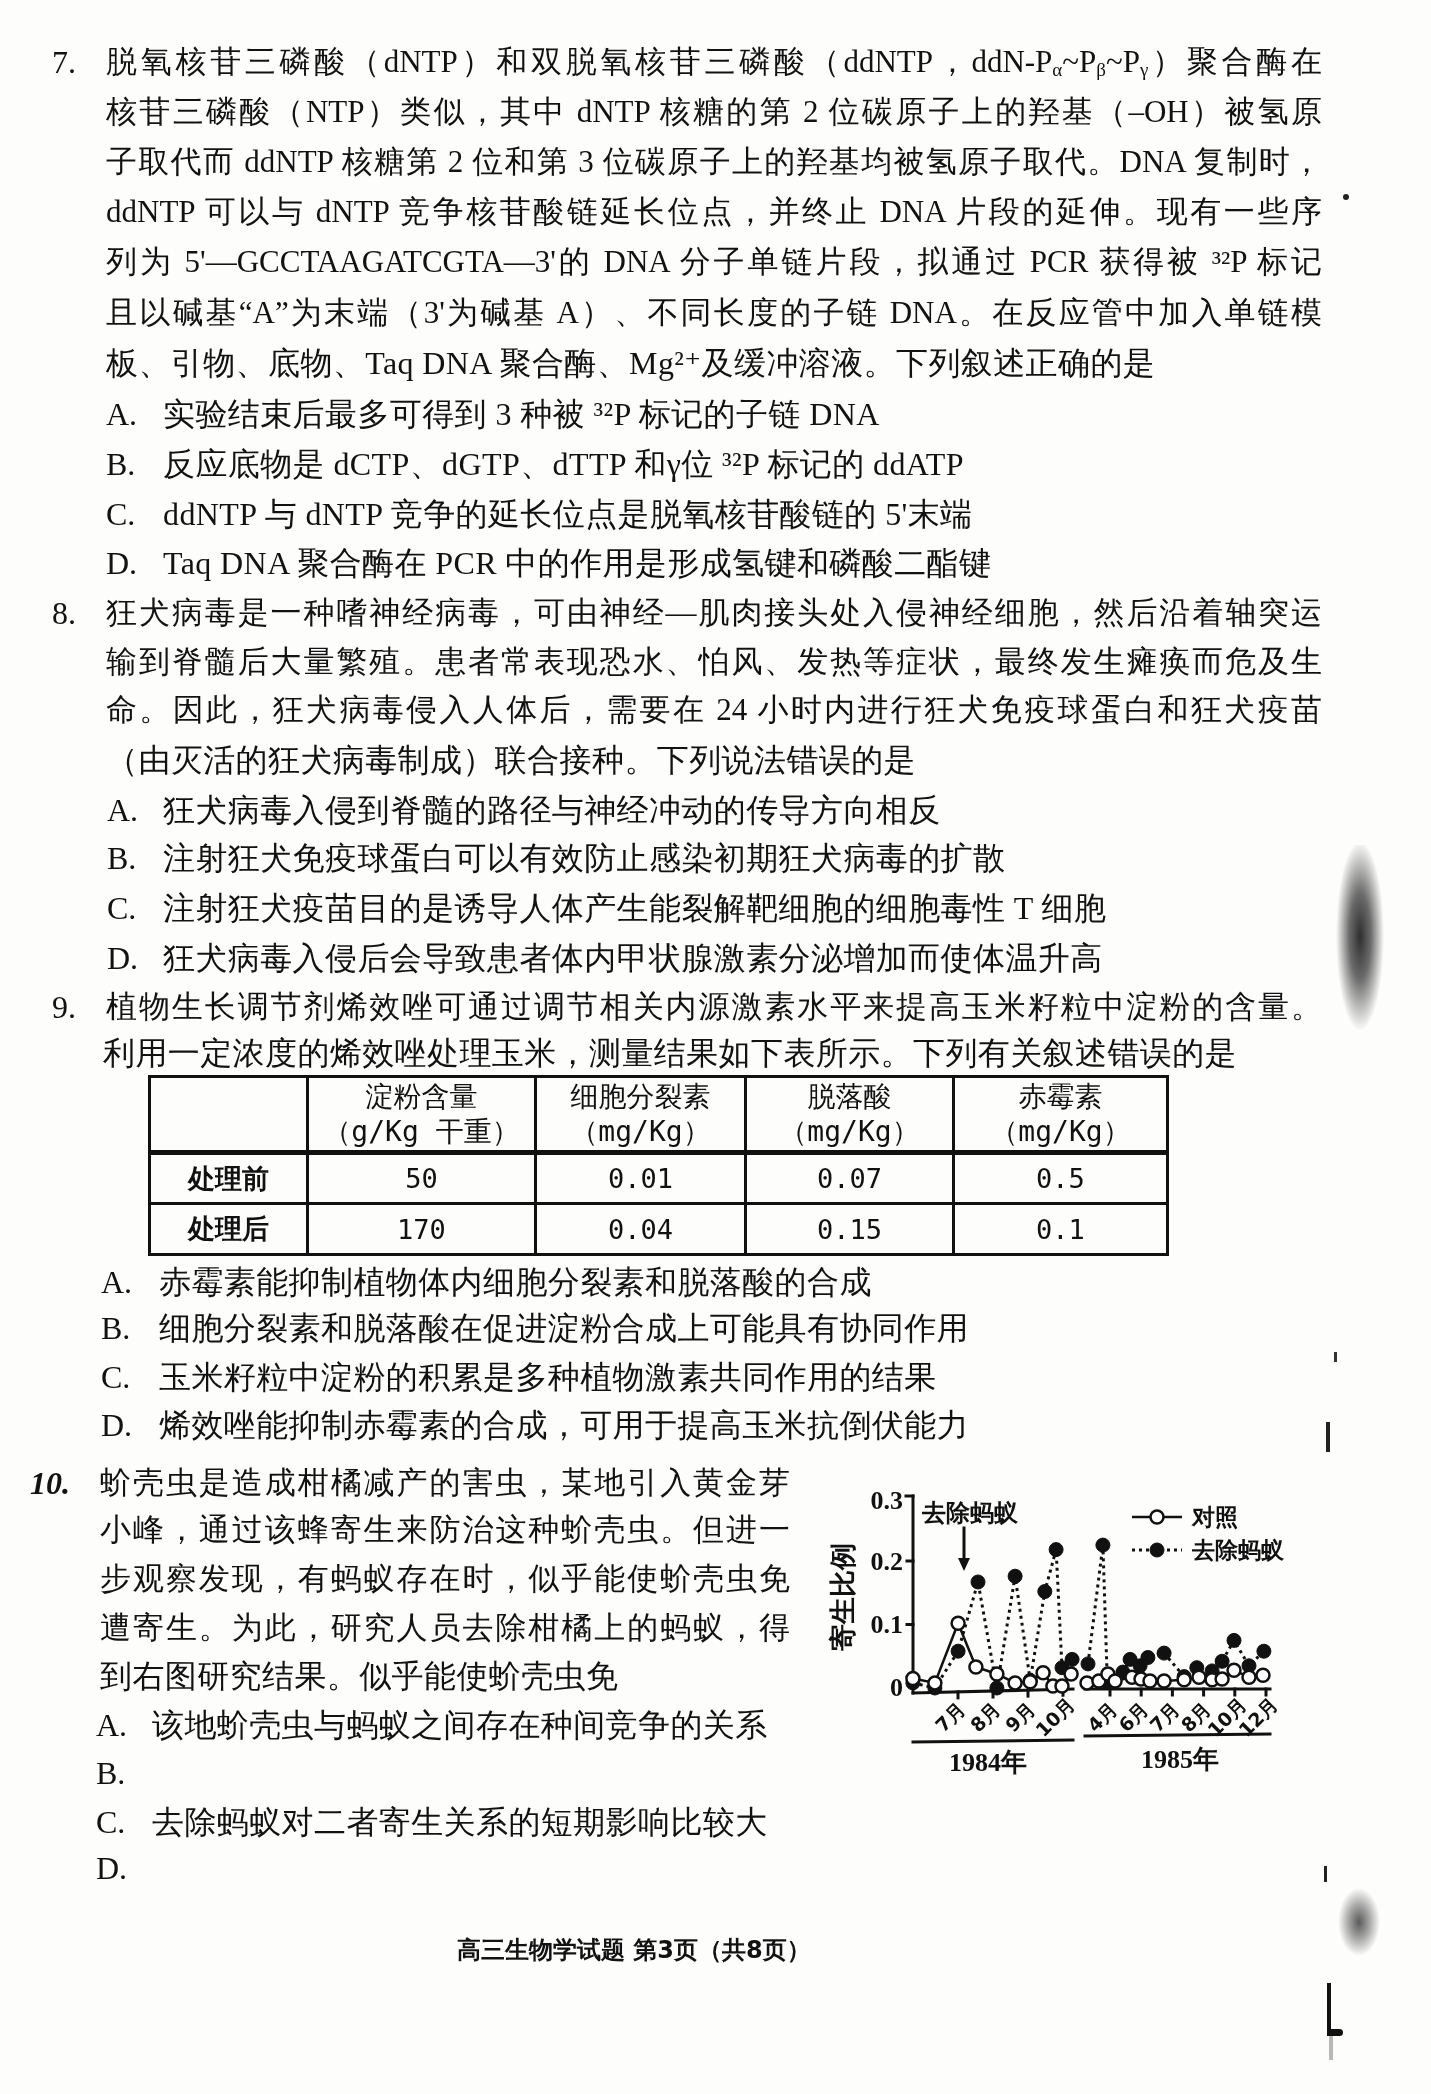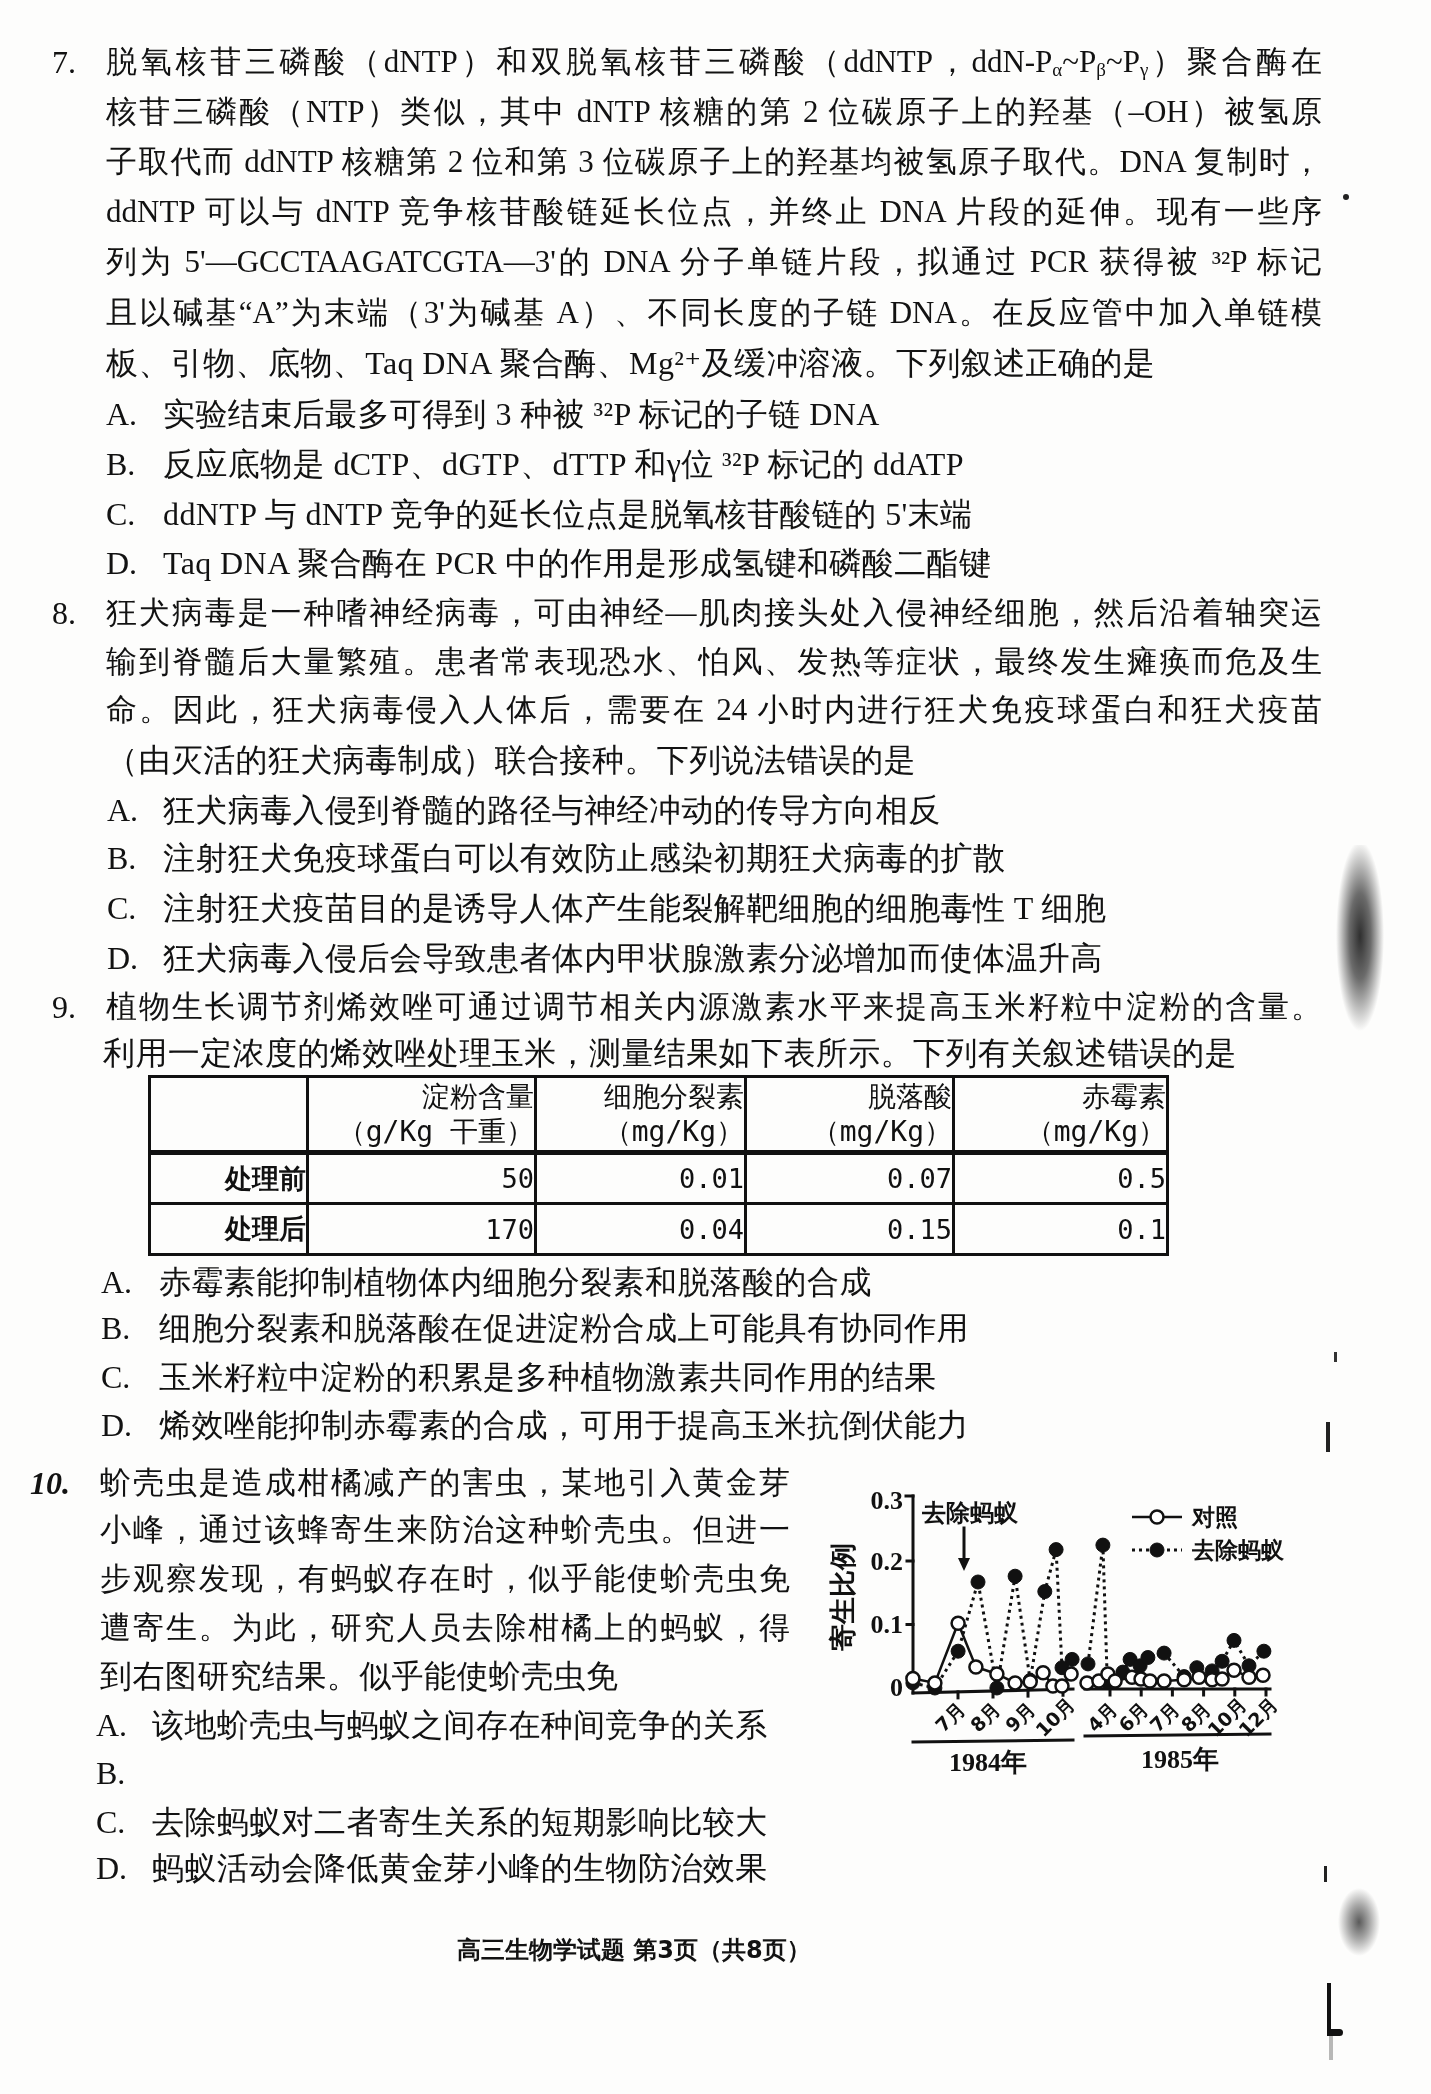--- a/index.html
+++ b/index.html
@@ -7,21 +7,21 @@
         font-family:"Liberation Serif","DejaVu Serif",serif;}
   .ln{position:absolute;height:50px;line-height:50px;font-size:32px;white-space:nowrap;letter-spacing:0.4px;}
   .just{white-space:normal;text-align:justify;text-align-last:justify;text-justify:inter-character;
         overflow:hidden;font-size:31px;letter-spacing:0;}
   .qnum{position:absolute;height:50px;line-height:50px;font-size:32px;white-space:nowrap;}
   .qnum.bold{font-weight:bold;font-style:italic;}
   .opt-label{position:absolute;height:50px;line-height:50px;font-size:32px;white-space:nowrap;}
   sub{font-size:19px;vertical-align:-4px;line-height:0;}
   .tbl{position:absolute;border-collapse:collapse;table-layout:fixed;width:1018px;
        font-family:"DejaVu Sans Mono","Liberation Mono",monospace;color:#111;}
-  .tbl td,.tbl th{border:3px solid #111;text-align:right;padding:0;font-weight:normal;vertical-align:middle;}
+  .tbl td,.tbl th{border:3px solid #111;text-align:center;padding:0;font-weight:normal;vertical-align:middle;}
   .tbl tr.hdr th{height:72px;border-bottom-width:5px;font-size:28px;line-height:35px;}
   .tbl td{font-size:27px;}
   .tbl tr.r1 td{height:47px;}
   .tbl tr.r2 td{height:48px;}
   .tbl td.rowlabel{font-weight:bold;font-family:"DejaVu Sans",sans-serif;font-size:27px;}
   .footer{position:absolute;height:30px;line-height:30px;font-size:24px;font-weight:bold;
           font-family:"DejaVu Sans",sans-serif;white-space:nowrap;}
   .chart{position:absolute;overflow:visible;}
   .chart .ax{stroke:#111;stroke-width:3;fill:none;stroke-linecap:square;}
   .chart .num{font-family:"Liberation Serif","DejaVu Serif",serif;font-weight:bold;font-size:26px;fill:#111;}
@@ -135,21 +135,20 @@
   <div class="ln just" style="top:1554px;left:100px;width:690px">步观察发现，有蚂蚁存在时，似乎能使蚧壳虫免</div>
   <div class="ln just" style="top:1603px;left:100px;width:690px">遭寄生。为此，研究人员去除柑橘上的蚂蚁，得</div>
   <div class="ln" style="top:1651px;left:100px">到右图研究结果。似乎能使蚧壳虫免</div>
 
   <div class="opt-label" style="top:1700px;left:96px">A.</div>
   <div class="ln" style="top:1700px;left:152px">该地蚧壳虫与蚂蚁之间存在种间竞争的关系</div>
   <div class="opt-label" style="top:1748px;left:96px">B.</div>
   <div class="opt-label" style="top:1797px;left:96px">C.</div>
   <div class="ln" style="top:1797px;left:152px">去除蚂蚁对二者寄生关系的短期影响比较大</div>
   <div class="opt-label" style="top:1843px;left:96px">D.</div>
-  <div class="ln" style="top:1843px;left:152px">蚂蚁活动会降低黄金芽小峰的生物防治效果</div>
 
   <svg id="chart-svg" class="chart" style="left:800px;top:1470px" width="500" height="320" viewBox="0 0 500 320">
     <text class="cjk" x="42" y="127" font-size="27" text-anchor="middle" dominant-baseline="central" transform="rotate(-90 42 127)">寄生比例</text>
 
     <g>
       <line class="ax" x1="113" y1="26" x2="113" y2="223"></line>
       <line class="ax" x1="106" y1="26" x2="113" y2="26"></line>
       <line class="ax" x1="107" y1="91" x2="113" y2="91"></line>
       <line class="ax" x1="107" y1="154.5" x2="113" y2="154.5"></line>
     </g>

